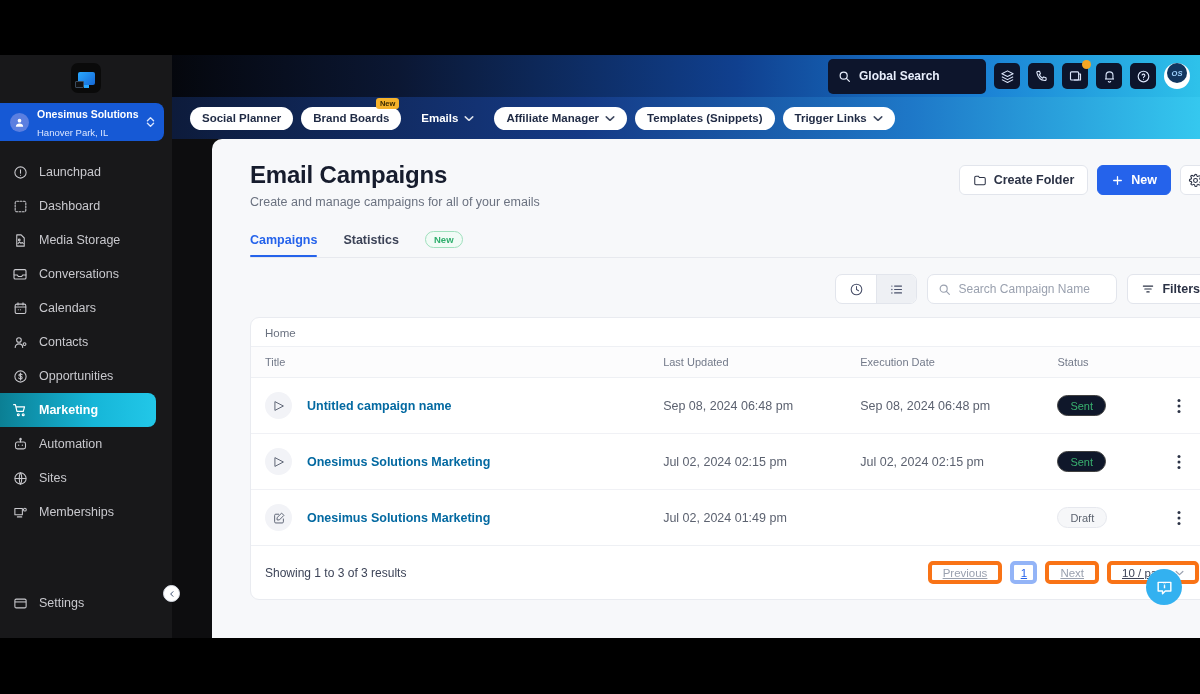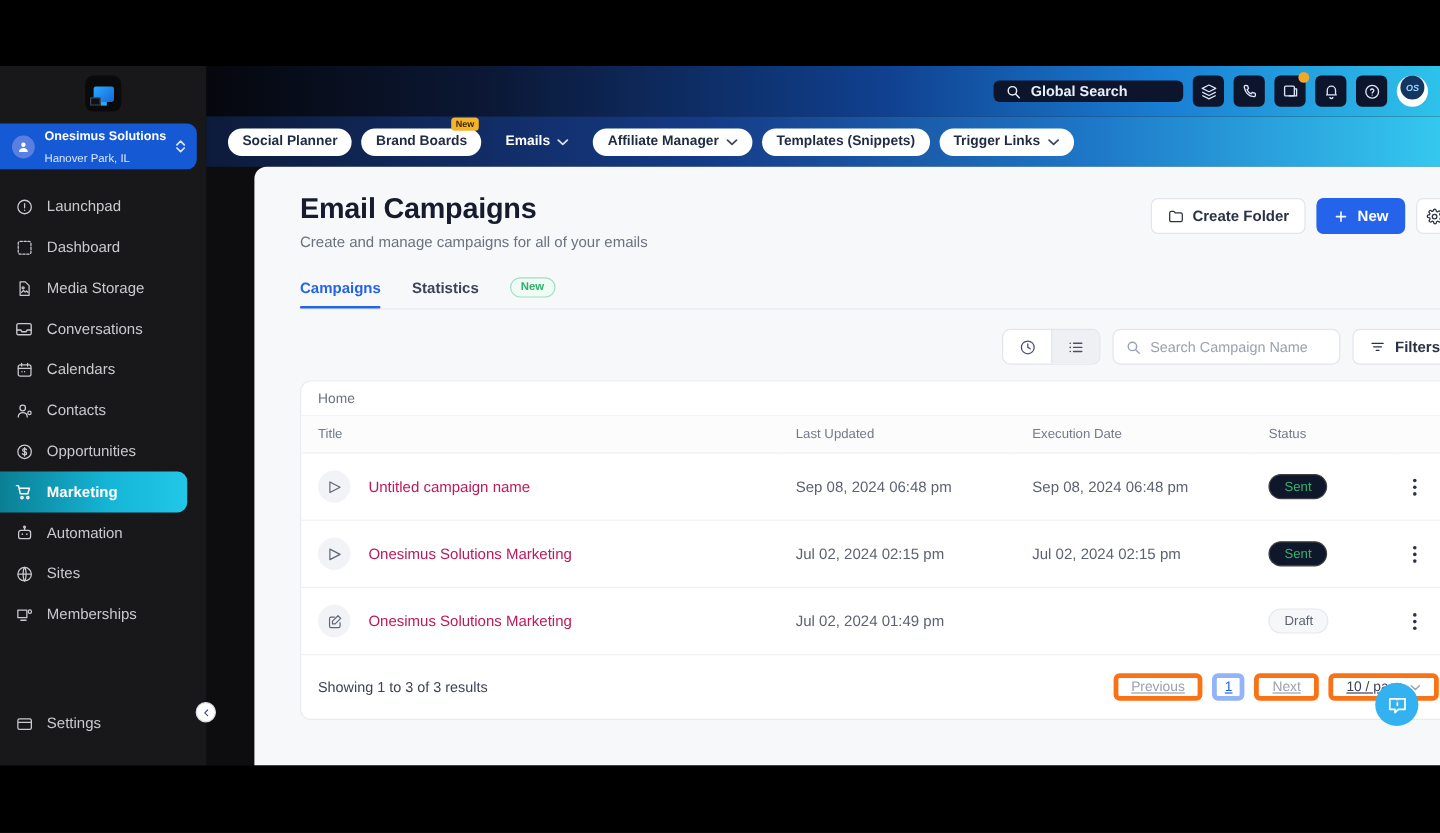--- a/index.html
+++ b/index.html
@@ -85,21 +85,21 @@
   }
 
   
   .topbar {
     position: absolute; left: 172px; top: 0; width: 1028px; height: 42px;
     background: linear-gradient(90deg, #05070d 0%, #0b1733 22%, #10408f 55%, #1a7fd4 78%, #2ec2ea 100%);
     display: flex; align-items: center; justify-content: flex-end;
     padding-right: 10px; gap: 8px;
   }
   .gsearch {
-    width: 158px; height: 18px; background: #0d152c; border-radius: 5px;
+    width: 158px; height: 35px; background: #0d152c; border-radius: 5px;
     display: flex; align-items: center; gap: 8px; padding: 0 10px;
     color: #e8eefc; font-size: 12px; font-weight: 600; cursor: text;
   }
   .tb-icon {
     width: 26px; height: 26px; border-radius: 5px; background: #0d152c;
     display: flex; align-items: center; justify-content: center;
     color: #dce6fb; cursor: pointer; position: relative;
   }
   .tb-badge {
     position: absolute; right: -3px; top: -3px; width: 9px; height: 9px;
@@ -210,21 +210,21 @@
   .c-title { width: 400px; }
   .c-upd { width: 198px; }
   .c-exec { width: 198px; }
   .c-status { width: 120px; }
   .c-menu { width: 50px; }
   .title-cell { display: flex; align-items: center; gap: 15px; }
   .ico-circle {
     width: 27px; height: 27px; border-radius: 50%; background: #f2f3f7;
     display: flex; align-items: center; justify-content: center; color: #5e6575; flex: none;
   }
-  .title-txt { font-size: 12.5px; font-weight: 400; color: #be185d; }
+  .title-txt { font-size: 12.5px; font-weight: 700; color: #0369a1; }
   .status {
     display: inline-flex; align-items: center; justify-content: center;
     height: 21px; padding: 0 12px; border-radius: 11px; font-size: 11px; font-weight: 500;
   }
   .status.sent { color: #39b06f; border: 1px solid #404040; background: #0f172a; }
   .status.draft { color: #5d6470; border: 1px solid #e6e8ee; background: #f6f7f9; }
   .kebab { color: #2b3245; cursor: pointer; font-size: 14px; line-height: 1; letter-spacing: 0; text-align: center; }
 
   .footer {
     display: flex; align-items: center; padding: 15px 14px; gap: 8px;

